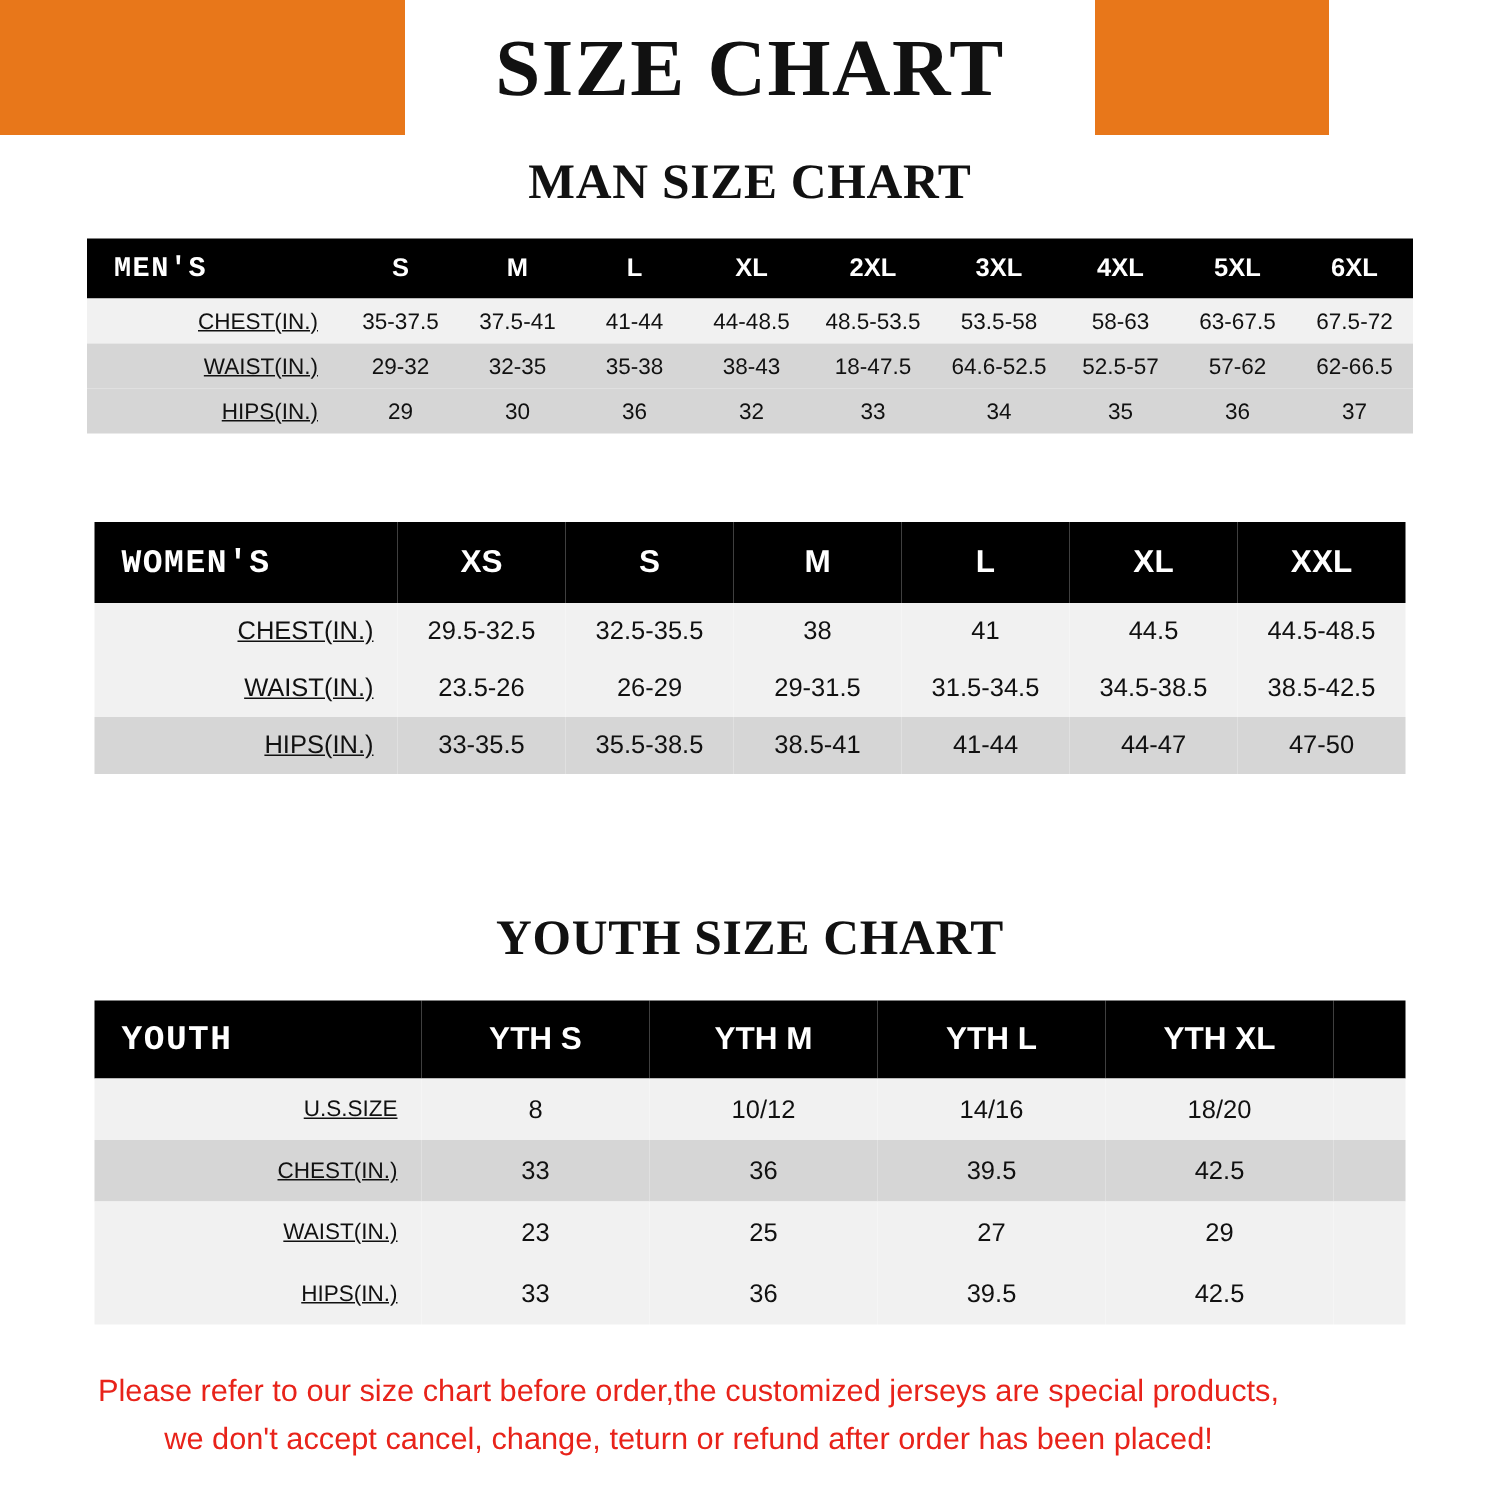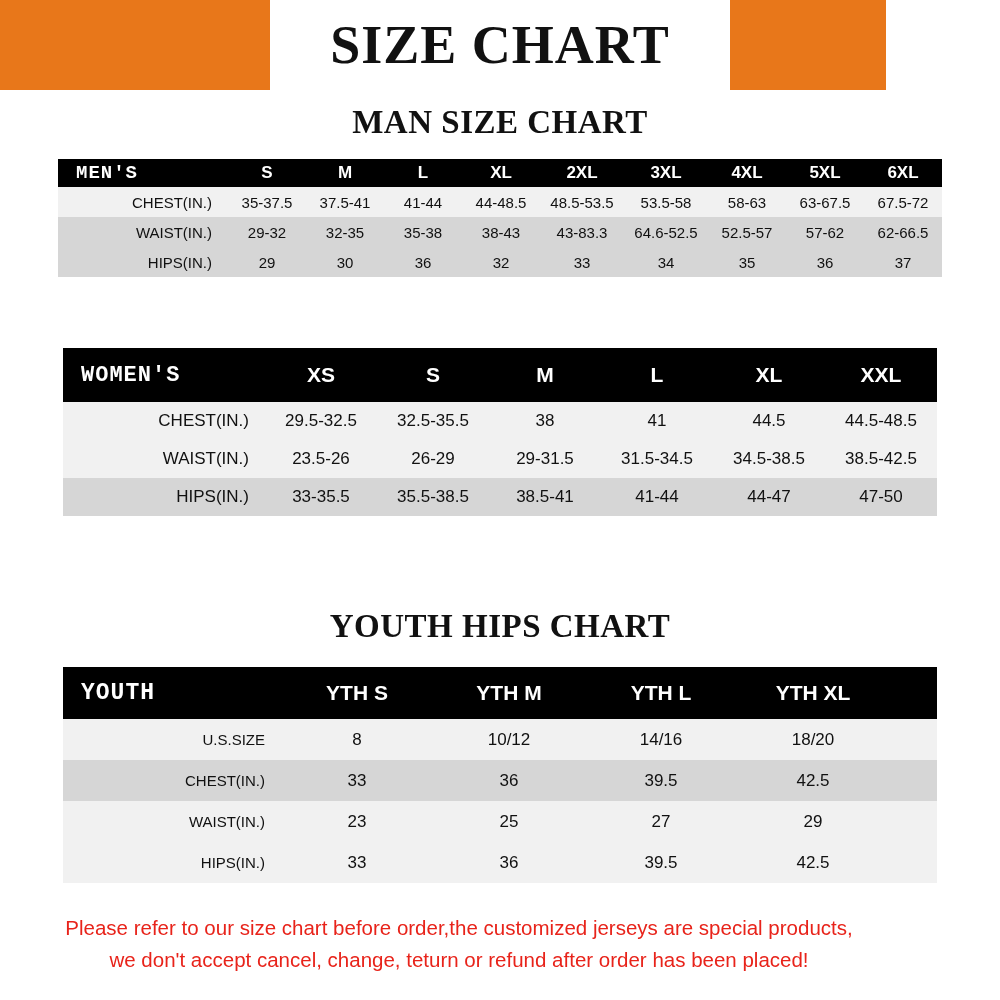--- a/index.html
+++ b/index.html
@@ -76,21 +76,21 @@
     border: 0;
     text-align: center;
     vertical-align: middle;
     font-size: 15px;
     color: #111111;
     font-family: "Liberation Sans", sans-serif;
   }
   table.size-table thead th {
     background: #000000;
     color: #ffffff;
-    height: 28px;
+    height: 40px;
     font-weight: bold;
     font-size: 17px;
   }
   table.size-table thead th.row-label {
     text-align: left;
     padding-left: 18px;
     font-size: 19px;
     letter-spacing: 1px;
     font-family: "Liberation Mono", monospace;
   }
@@ -100,20 +100,21 @@
   }
   table.size-table tbody tr.dark td {
     background: #d6d6d6;
     height: 30px;
   }
   table.size-table tbody td.row-label {
     text-align: right;
     padding-right: 16px;
     font-size: 15px;
     color: #111111;
+    text-decoration: underline;
   }
 
   
   table.women-table thead th {
     height: 54px;
     font-size: 21px;
   }
   table.women-table thead th.row-label {
     font-size: 22px;
   }
@@ -224,21 +225,21 @@
             <td>58-63</td>
             <td>63-67.5</td>
             <td>67.5-72</td>
           </tr>
           <tr class="dark">
             <td class="row-label">WAIST(IN.)</td>
             <td>29-32</td>
             <td>32-35</td>
             <td>35-38</td>
             <td>38-43</td>
-            <td>43-83.3</td>
+            <td>18-47.5</td>
             <td>64.6-52.5</td>
             <td>52.5-57</td>
             <td>57-62</td>
             <td>62-66.5</td>
           </tr>
           <tr class="dark">
             <td class="row-label">HIPS(IN.)</td>
             <td>29</td>
             <td>30</td>
             <td>36</td>
@@ -304,21 +305,21 @@
             <td>41-44</td>
             <td>44-47</td>
             <td>47-50</td>
           </tr>
         </tbody>
       </table>
     </div>
   </div>
 
   <div class="blk-youth">
-    <div class="section-title">YOUTH HIPS CHART</div>
+    <div class="section-title">YOUTH SIZE CHART</div>
     <div class="tbl-wrap youth">
       <table class="size-table youth-table">
         <colgroup>
           <col style="width:218px">
           <col style="width:152px">
             <col style="width:152px">
             <col style="width:152px">
             <col style="width:152px">
           <col style="width:48px">
         </colgroup>

